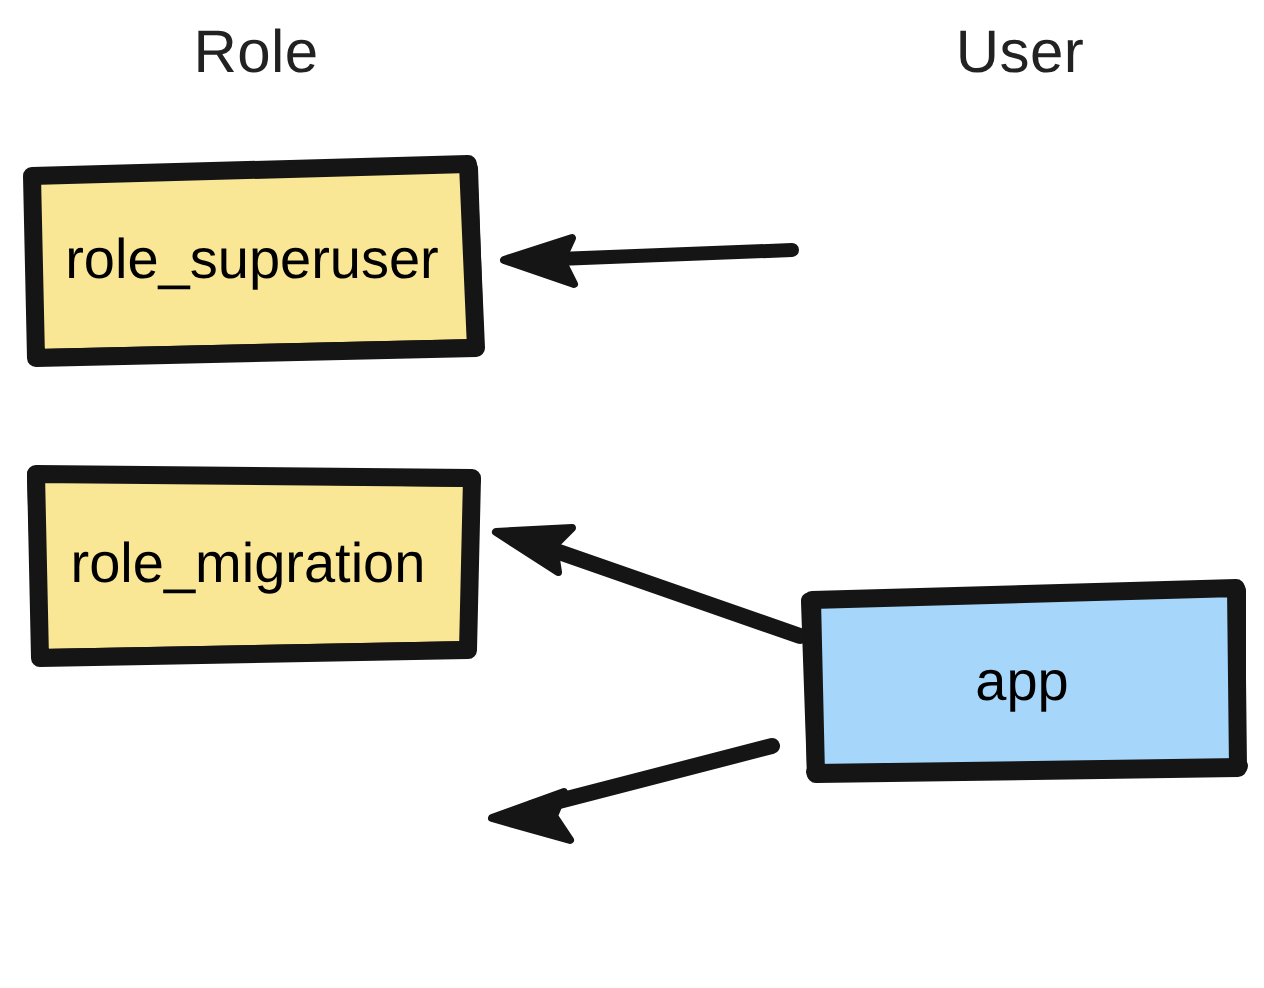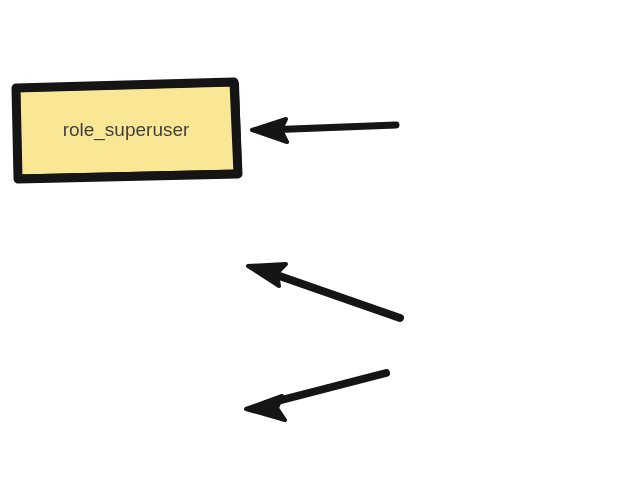--- a/index.html
+++ b/index.html
@@ -37,22 +37,22 @@
   }
   .node-label {
     position: absolute;
     left: 0;
     top: 0;
     width: 100%;
     height: 100%;
     display: flex;
     align-items: center;
     justify-content: center;
-    font-size: 19px;
-    color: #404040;
+    font-size: 28px;
+    color: #000000;
     white-space: nowrap;
     pointer-events: none;
   }
 
   #node-role-superuser { left: 10px; top: 76px;  width: 232px; height: 108px; }
   #node-role-migration { left: 8px;  top: 229px; width: 232px; height: 105px; }
   #node-role-rw        { left: 8px;  top: 379px; width: 228px; height: 108px; }
   #node-dba            { left: 398px; top: 74px;  width: 226px; height: 106px; }
   #node-app            { left: 398px; top: 288px; width: 226px; height: 106px; }
 
@@ -63,35 +63,57 @@
     width: 632px;
     height: 494px;
     pointer-events: none;
   }
 </style>
 </head>
 <body>
 
 <div id="canvas">
 
+  <div class="col-header" id="header-role">Role</div>
+  <div class="col-header" id="header-user">User</div>
 
   <div class="node" id="node-role-superuser">
     <svg width="232" height="108" viewBox="0 0 232 108" aria-hidden="true">
       <path d="M6,12 L224,6 L228,98 L8,103 Z" fill="#fae796" stroke="#151515" stroke-width="9" stroke-linejoin="round" stroke-linecap="round"></path>
       <path d="M6,13 L225,7" fill="none" stroke="#151515" stroke-width="6" stroke-linecap="round"></path>
       <path d="M9,102 L227,97" fill="none" stroke="#151515" stroke-width="7" stroke-linecap="round"></path>
       <path d="M7,14 L9,101" fill="none" stroke="#151515" stroke-width="6" stroke-linecap="round"></path>
       <path d="M226,8 L229,97" fill="none" stroke="#151515" stroke-width="6" stroke-linecap="round"></path>
     </svg>
     <div class="node-label">role_superuser</div>
   </div>
 
+  <div class="node" id="node-role-migration">
+    <svg width="232" height="105" viewBox="0 0 232 105" aria-hidden="true">
+      <path d="M10,8 L228,10 L226,96 L12,100 Z" fill="#fae796" stroke="#151515" stroke-width="9" stroke-linejoin="round" stroke-linecap="round"></path>
+      <path d="M9,8 L229,11" fill="none" stroke="#151515" stroke-width="7" stroke-linecap="round"></path>
+      <path d="M12,99 L227,95" fill="none" stroke="#151515" stroke-width="7" stroke-linecap="round"></path>
+      <path d="M9,9 L12,100" fill="none" stroke="#151515" stroke-width="7" stroke-linecap="round"></path>
+      <path d="M229,12 L226,95" fill="none" stroke="#151515" stroke-width="6" stroke-linecap="round"></path>
+    </svg>
+    <div class="node-label">role_migration</div>
+  </div>
 
 
 
+  <div class="node" id="node-app">
+    <svg width="226" height="106" viewBox="0 0 226 106" aria-hidden="true">
+      <path d="M8,12 L220,6 L221,96 L10,99 Z" fill="#a6d7fb" stroke="#151515" stroke-width="9" stroke-linejoin="round" stroke-linecap="round"></path>
+      <path d="M6,12 L221,6" fill="none" stroke="#151515" stroke-width="7" stroke-linecap="round"></path>
+      <path d="M9,98 L222,95" fill="none" stroke="#151515" stroke-width="8" stroke-linecap="round"></path>
+      <path d="M6,13 L9,99" fill="none" stroke="#151515" stroke-width="7" stroke-linecap="round"></path>
+      <path d="M222,7 L222,95" fill="none" stroke="#151515" stroke-width="6" stroke-linecap="round"></path>
+    </svg>
+    <div class="node-label">app</div>
+  </div>
 
   <svg id="edges" viewBox="0 0 632 494" aria-hidden="true">
     <g>
       <path d="M396,125 L266,130" fill="none" stroke="#151515" stroke-width="7" stroke-linecap="round"></path>
       <path d="M252,130 L286,119 L281,130 L287,142 Z" fill="#151515" stroke="#151515" stroke-width="4" stroke-linejoin="round"></path>
     </g>
 
     <g>
       <path d="M400,318 L268,272" fill="none" stroke="#151515" stroke-width="8" stroke-linecap="round"></path>
       <path d="M248,266 L286,264 L277,273 L279,286 Z" fill="#151515" stroke="#151515" stroke-width="4" stroke-linejoin="round"></path>

